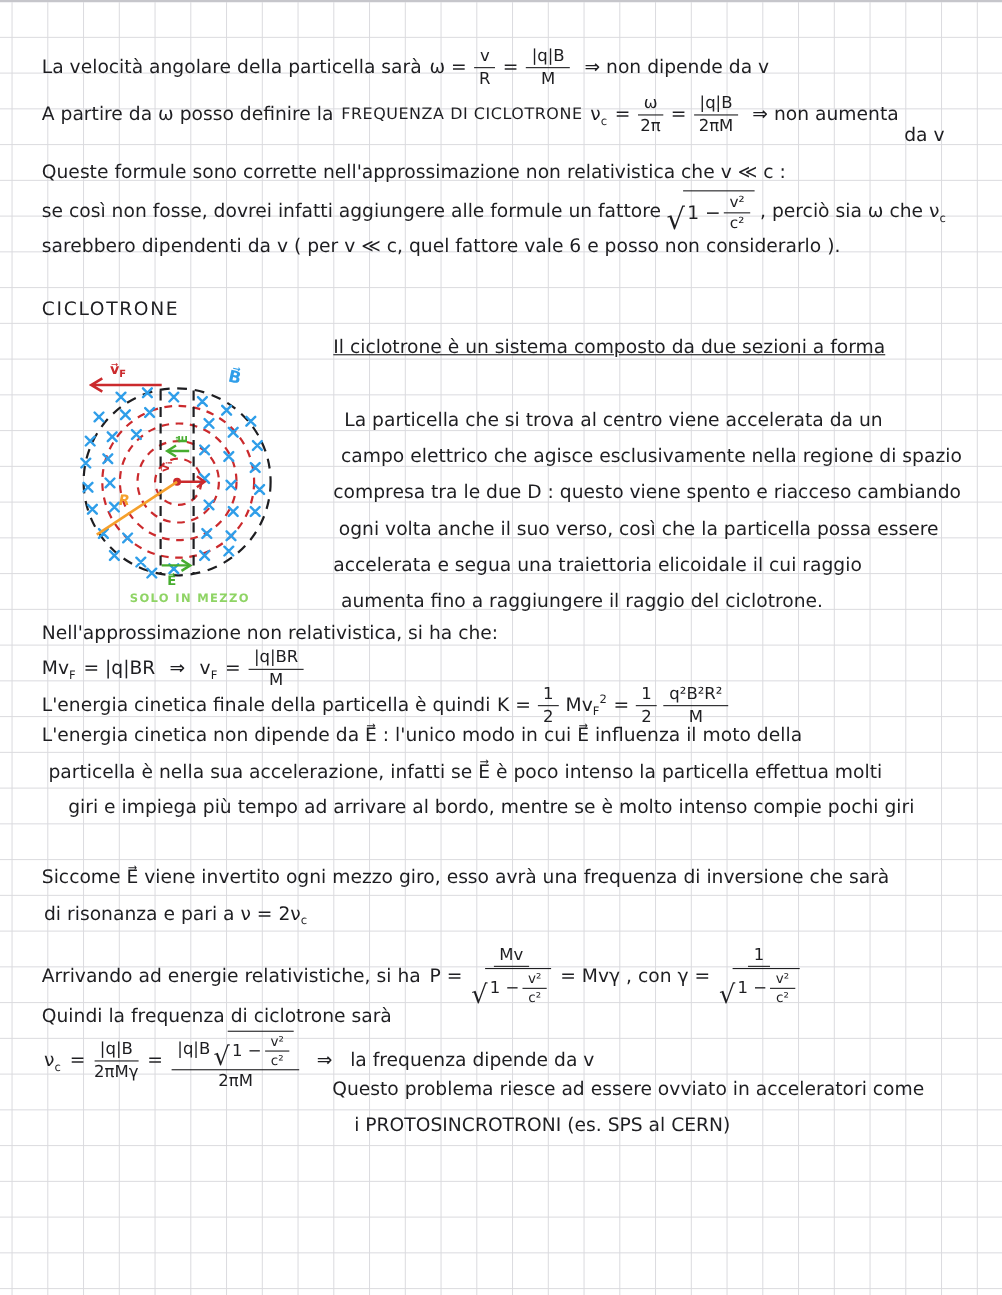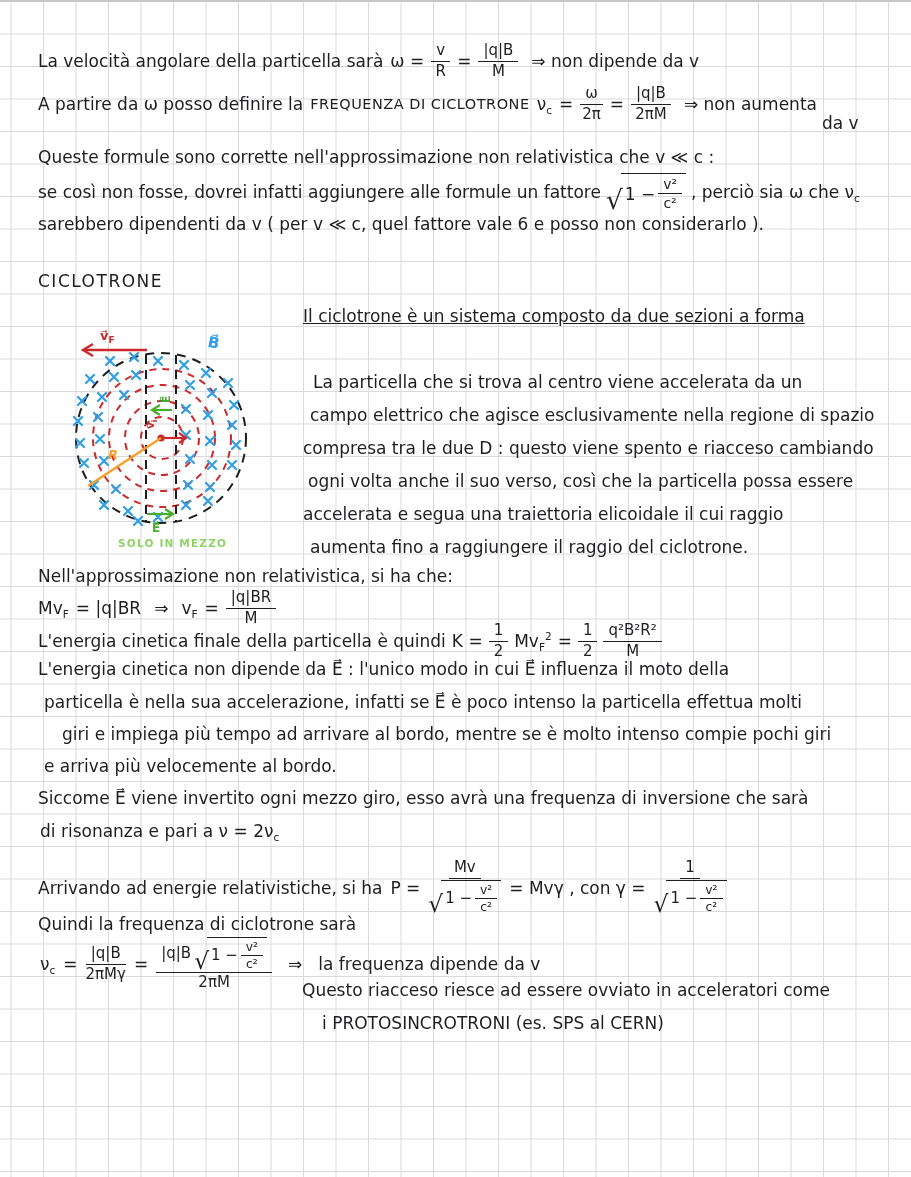--- a/index.html
+++ b/index.html
@@ -167,21 +167,20 @@
     </span>
     <span class="frac">
       <span class="num">q²B²R²</span>
       <span class="den">M</span>
     </span>
   </div>
 
   <div class="line" style="left:38px;top:651px;">L'energia cinetica non dipende da E⃗ : l'unico modo in cui E⃗ influenza il moto della</div>
   <div class="line" style="left:44px;top:684px;">particella è nella sua accelerazione, infatti se E⃗ è poco intenso la particella effettua molti</div>
   <div class="line" style="left:40px;top:716px;margin-left:22px;">giri e impiega più tempo ad arrivare al bordo, mentre se è molto intenso compie pochi giri</div>
-  <div class="line" style="left:44px;top:748px;">e arriva più velocemente al bordo.</div>
 
   <div class="line" style="left:38px;top:780px;">Siccome E⃗ viene invertito ogni mezzo giro, esso avrà una frequenza di inversione che sarà</div>
   <div class="line" style="left:40px;top:813px;"><span>di risonanza e pari a   ν = 2ν</span><sub class="sb">c</sub></div>
 
   <div class="row" style="left:38px;top:858px;height:56px;gap:8px;">
     <span>Arrivando ad energie relativistiche, si ha</span>
     <span>P =</span>
     <span class="frac">
       <span class="num">Mv</span>
       <span class="den">
@@ -237,16 +236,16 @@
             </span>
           </span>
         </span>
       </span>
       <span class="den">2πM</span>
     </span>
     <span style="margin:0 8px">⇒</span>
     <span>la frequenza dipende da v</span>
   </div>
 
-  <div class="line" style="left:302px;top:972px;">Questo riacceso riesce ad essere ovviato in acceleratori come</div>
+  <div class="line" style="left:302px;top:972px;">Questo problema riesce ad essere ovviato in acceleratori come</div>
   <div class="line" style="left:322px;top:1005px;">i PROTOSINCROTRONI (es. SPS al CERN)</div>
 
 </div>
 
 </body></html>

